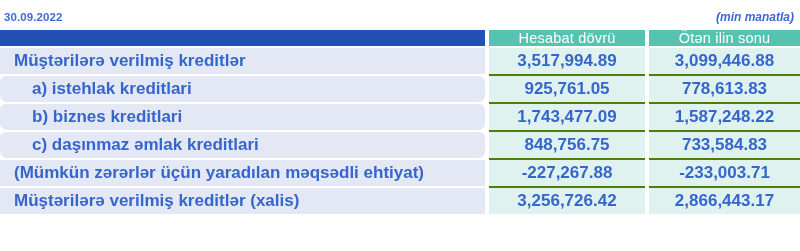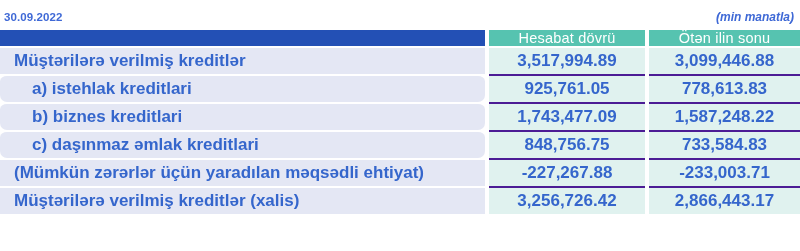--- a/index.html
+++ b/index.html
@@ -95,21 +95,21 @@
     border-top: 2px solid #ffffff;
     white-space: nowrap;
   }
   td.td-label.indent {
     padding-left: 32px;
     border-radius: 7px;
   }
   td.td-value {
     background: #e0f2ef;
     text-align: center;
-    border-top: 2px solid #4c1d95;
+    border-top: 2px solid #4d7c0f;
   }
   tbody tr:first-child td.td-label,
   tbody tr:first-child td.td-value {
     border-top: 2px solid #ffffff;
   }
 </style>
 </head>
 <body>
 
 <div class="report">

